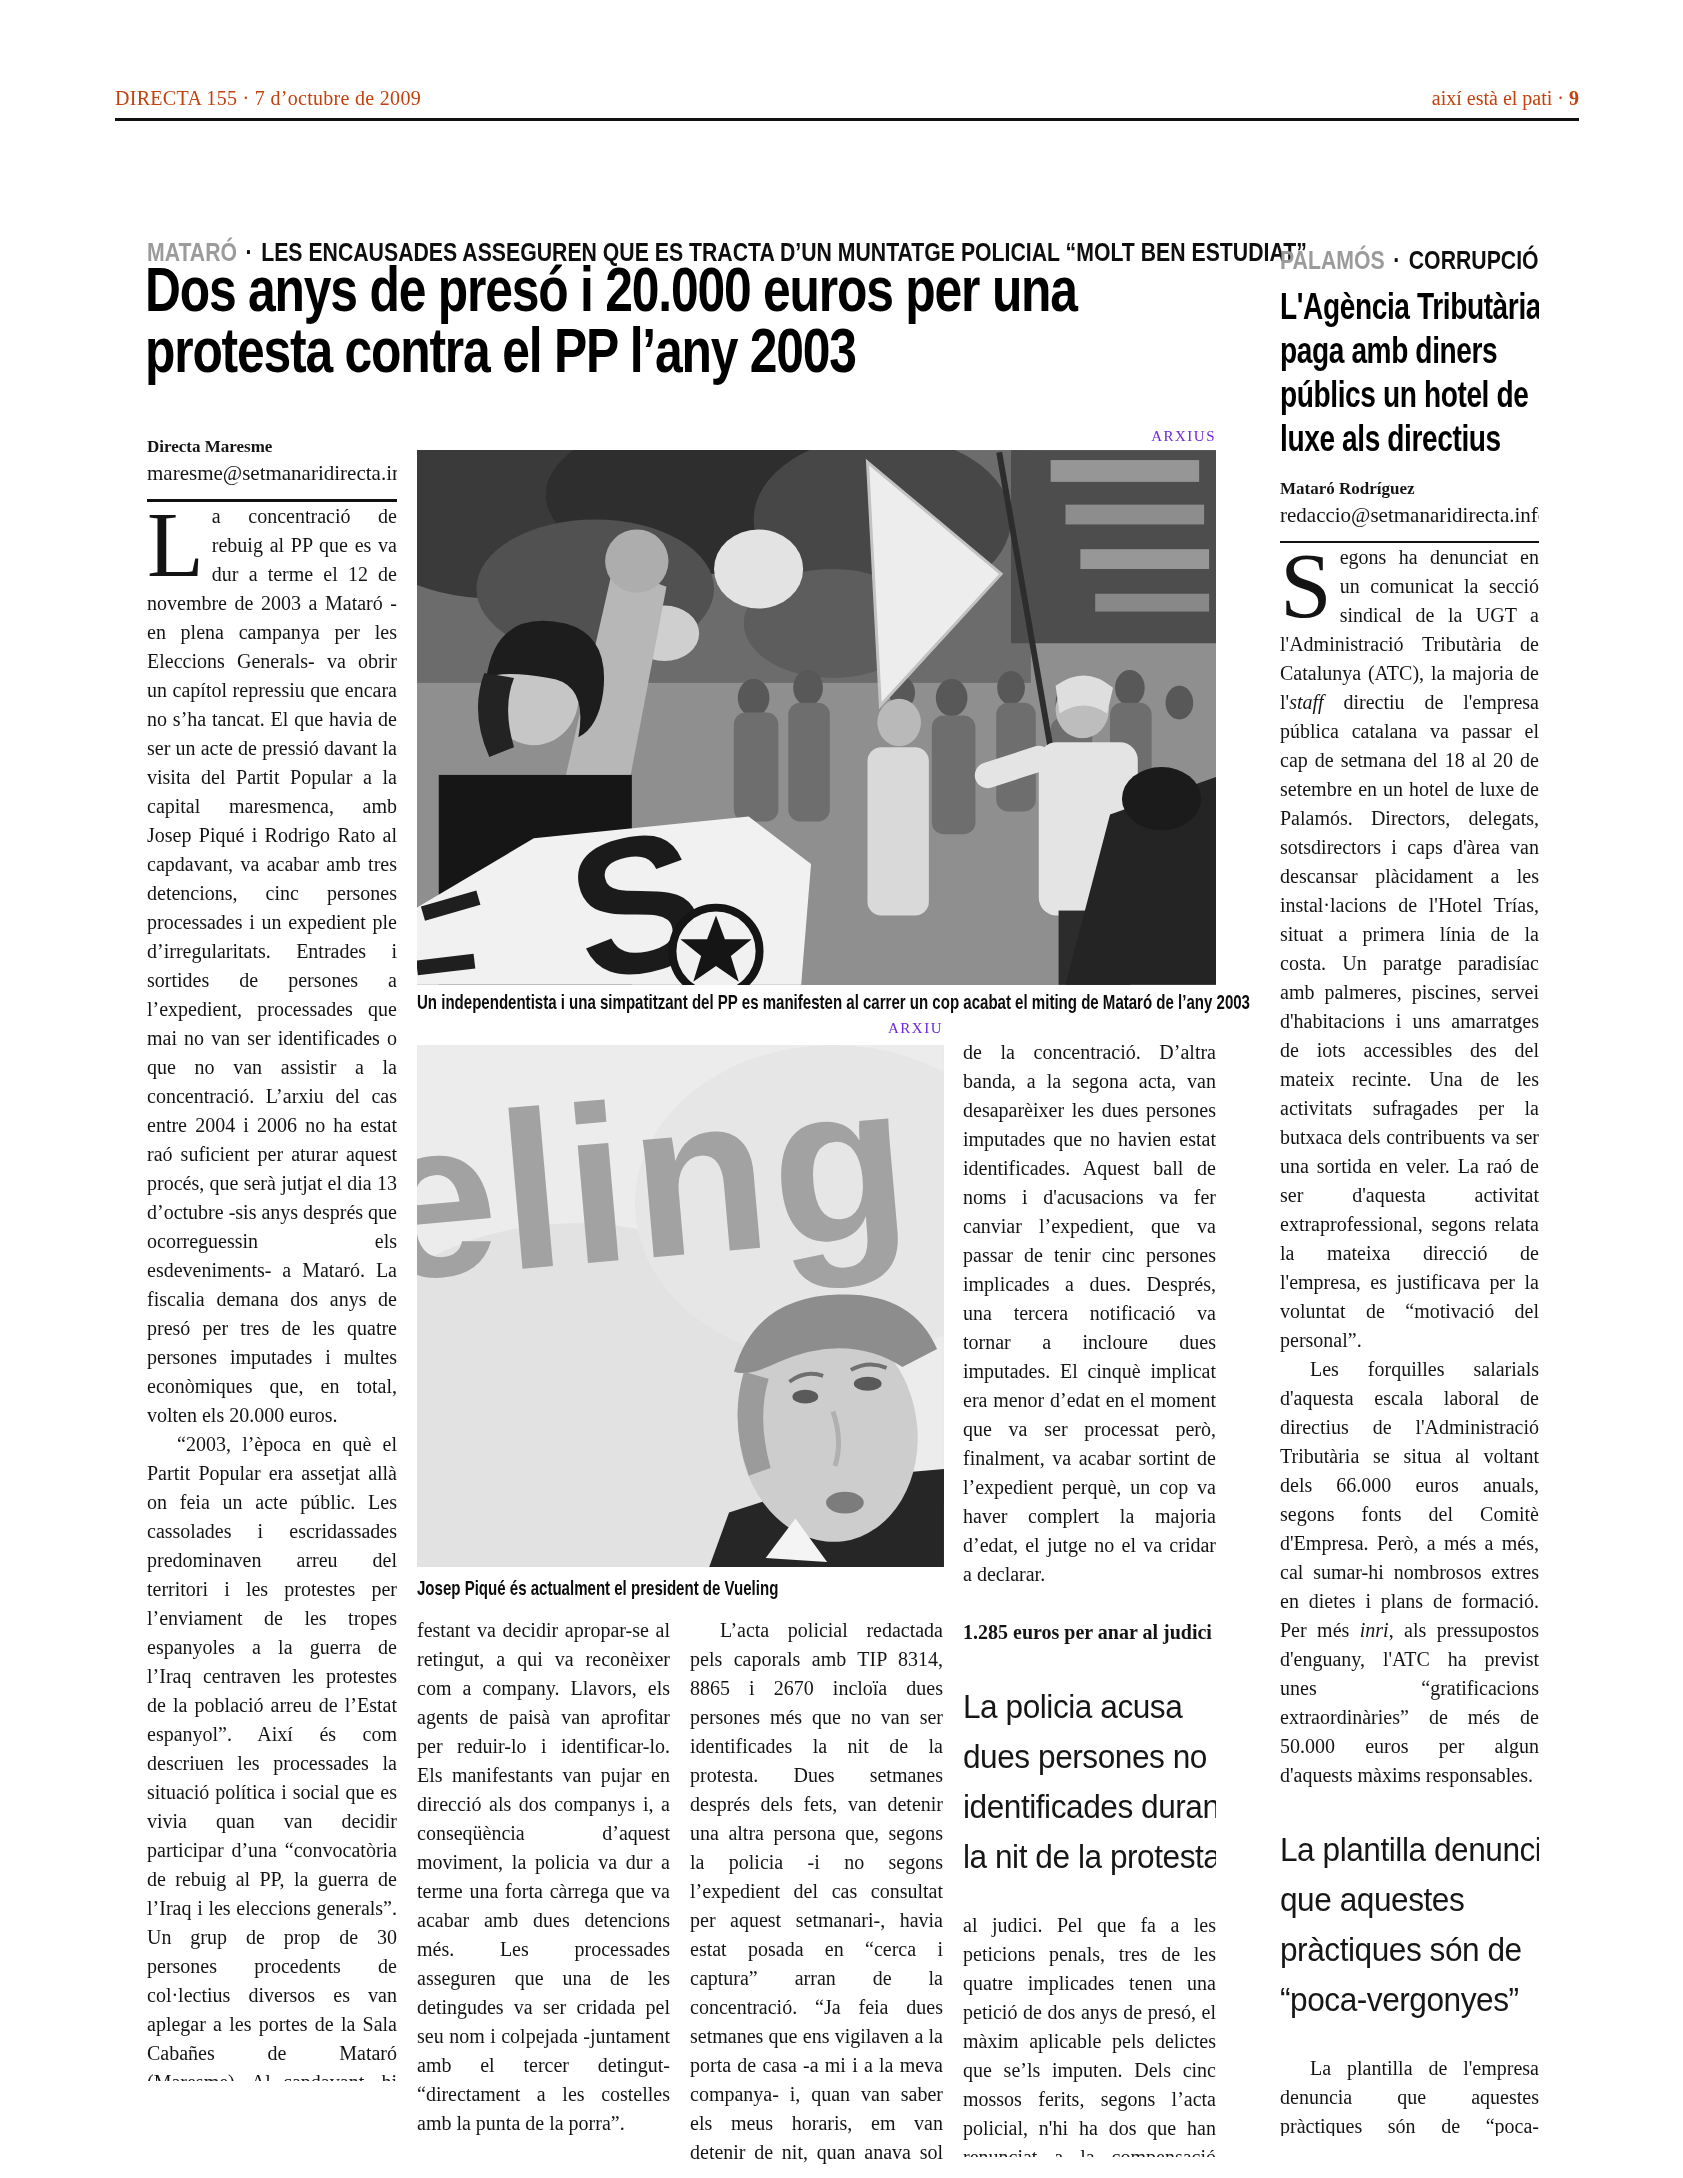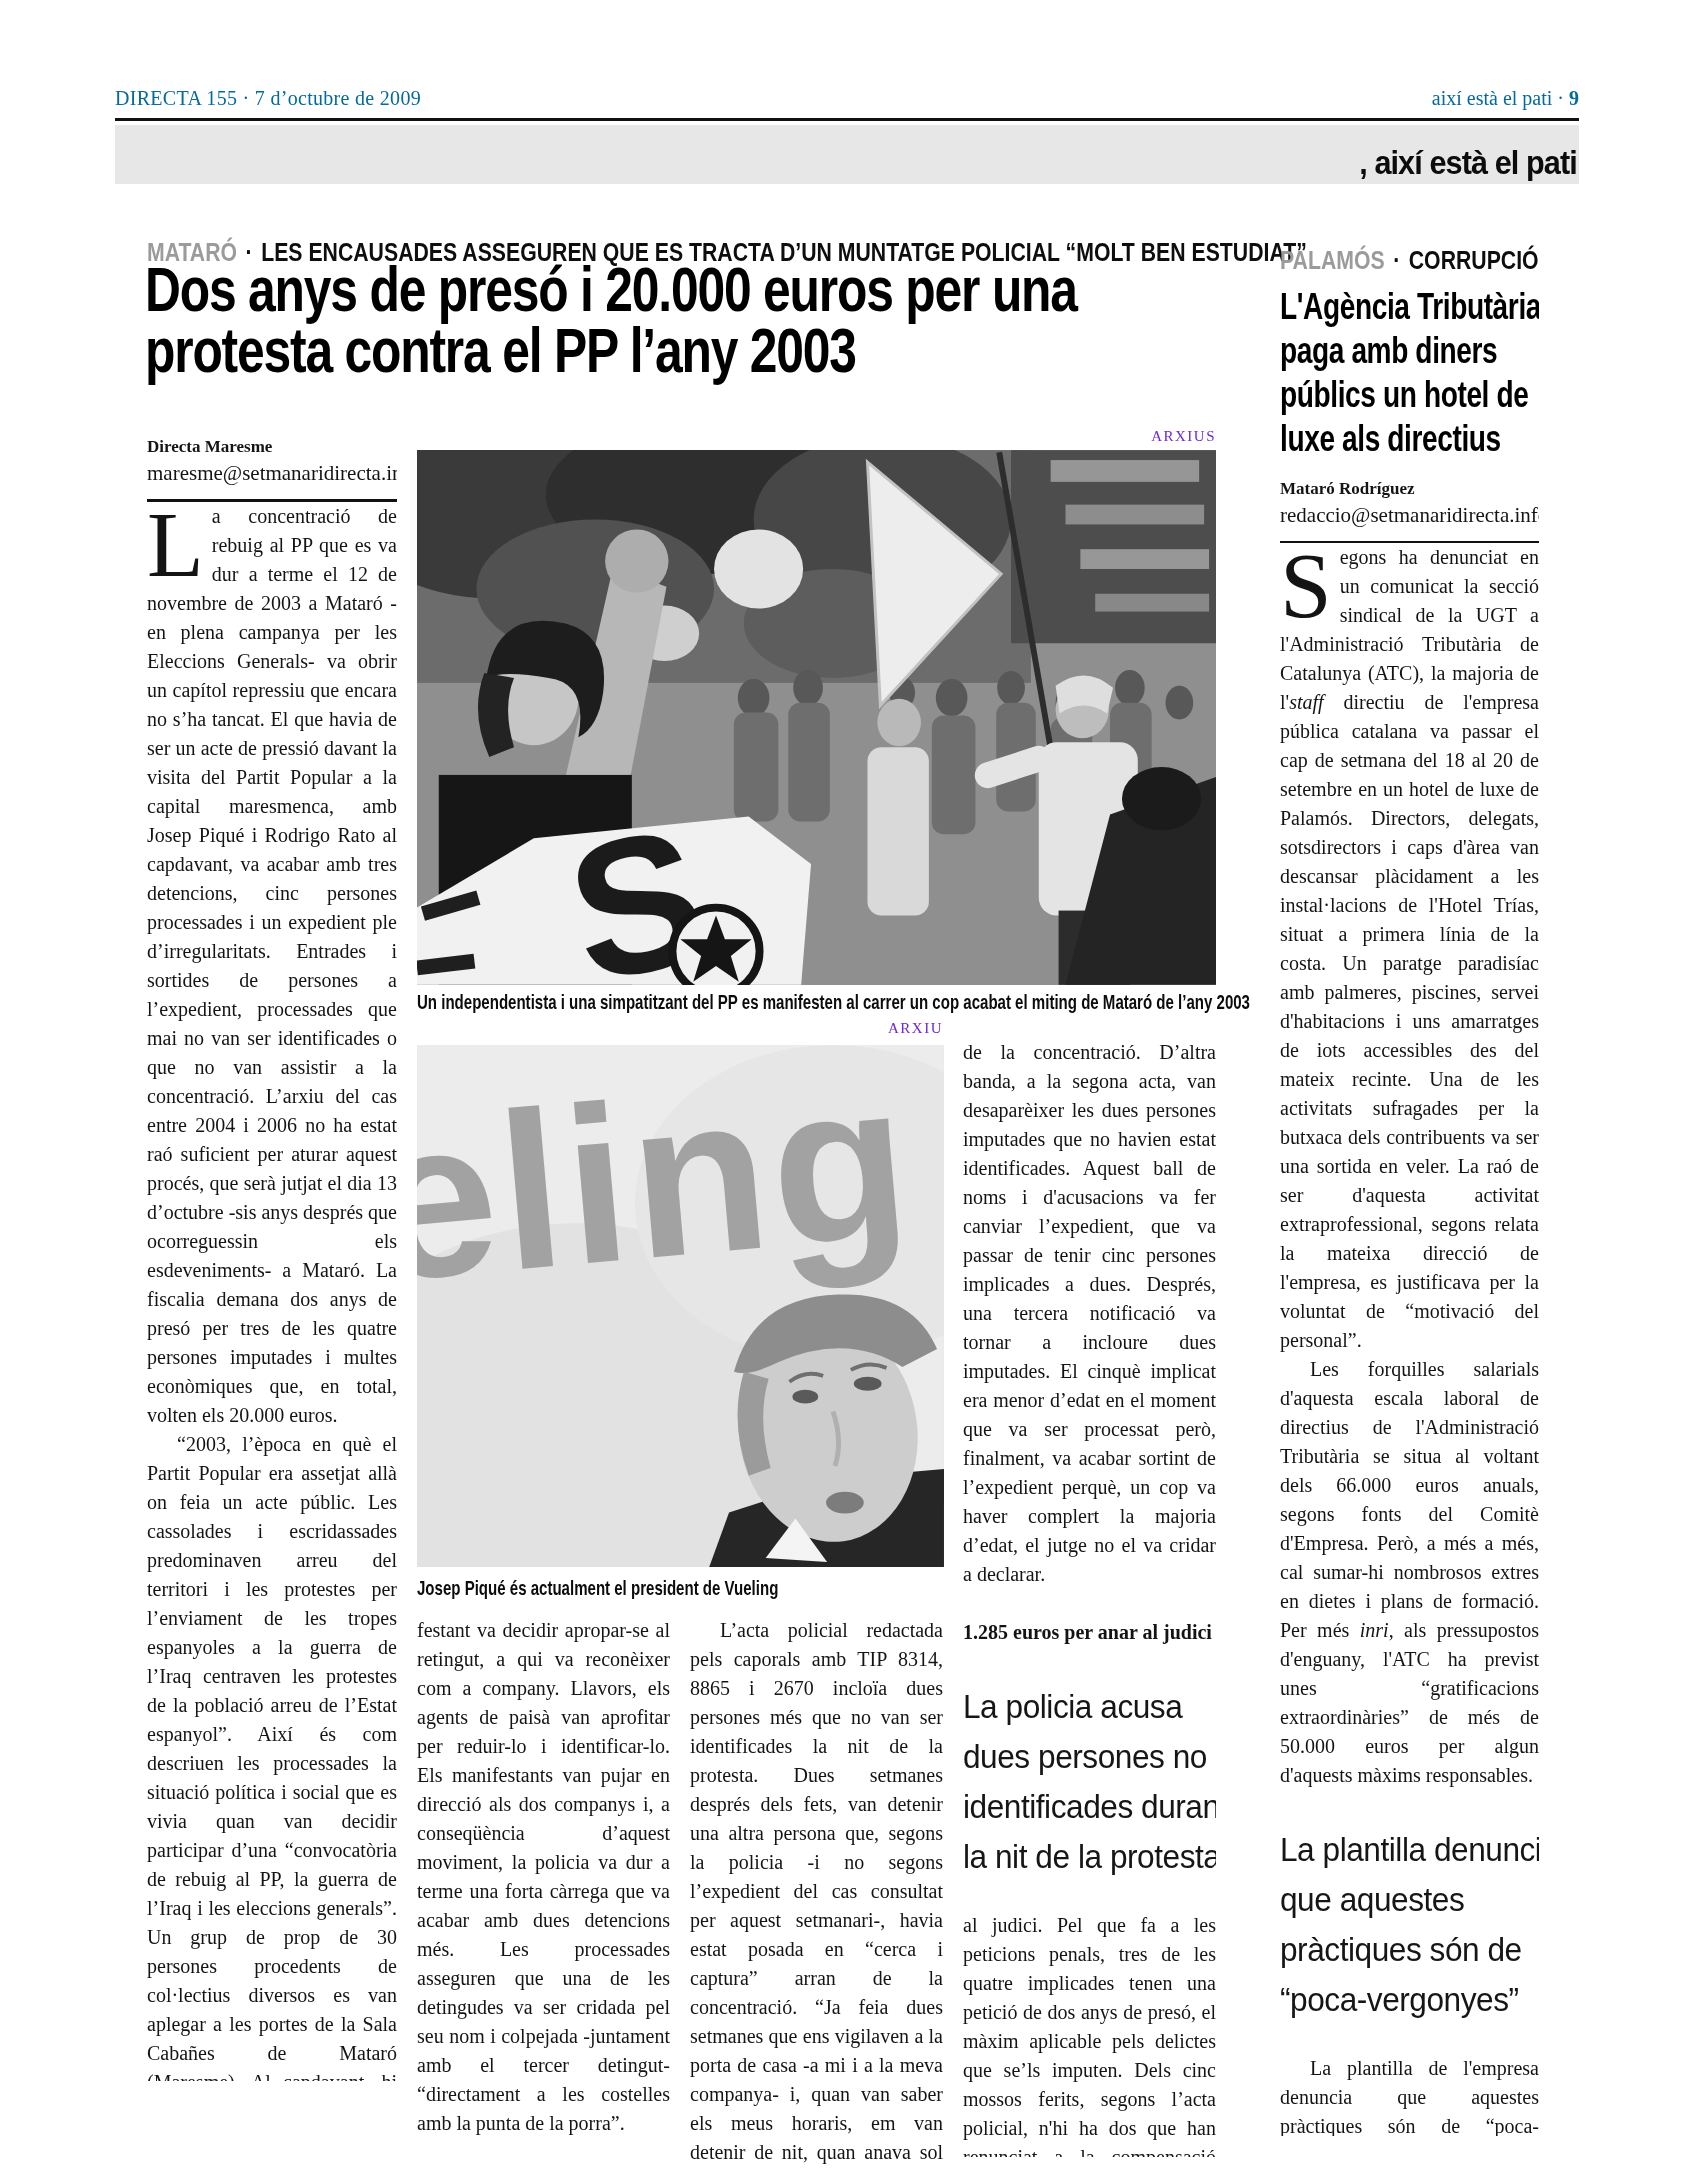--- a/index.html
+++ b/index.html
@@ -1,20 +1,20 @@
 <!DOCTYPE html>
 <html><head>
 <meta charset="utf-8">
 <style>
   html,body{margin:0;padding:0;background:#777;}
   .page{position:relative;width:1683px;height:2178px;background:#ffffff;overflow:hidden;
         font-family:"Liberation Serif",serif;color:#141414;}
   
   .masthead{position:absolute;left:115px;right:104px;top:87px;height:26px;
-            font-size:20px;color:#0369a1;}
+            font-size:20px;color:#c2410c;}
   .mh-left{position:absolute;left:0;top:0;letter-spacing:0.3px;}
   .mh-right{position:absolute;right:0;top:0;}
   .mh-right b{font-weight:bold;}
   .rule-top{position:absolute;left:115px;right:104px;top:118px;height:3px;background:#111;}
   .banner{position:absolute;left:115px;right:104px;top:125px;height:59px;background:#e7e7e7;}
   .banner-text{position:absolute;right:2px;bottom:2px;font-family:"Liberation Sans",sans-serif;
                font-weight:bold;font-size:34px;letter-spacing:-1px;transform:scaleX(.9);
                transform-origin:right center;white-space:nowrap;color:#0c0c0c;}
   
   .kicker{position:absolute;font-family:"Liberation Sans",sans-serif;font-weight:bold;
@@ -56,23 +56,20 @@
 </head>
 <body>
 
 <div class="page">
 
   <div class="masthead">
     <span class="mh-left">DIRECTA 155   ·   7 d’octubre de 2009</span>
     <span class="mh-right"><span>així està el pati ·</span> <b>9</b></span>
   </div>
   <div class="rule-top"></div>
-  <div class="banner">
-    <span class="banner-text">, així està el pati</span>
-  </div>
 
   <div class="kicker" style="left:147px;top:238px;">
     <span class="loc">MATARÓ</span><span class="sep">·</span><span>LES ENCAUSADES ASSEGUREN QUE ES TRACTA D’UN MUNTATGE POLICIAL “MOLT BEN ESTUDIAT”</span>
   </div>
   <h1 class="headline-main" style="margin:0;">Dos anys de presó i 20.000 euros per una protesta contra el PP l’any 2003</h1>
 
   <div class="credit" style="left:1018px;top:428px;width:198px;">ARXIUS</div>
   <div class="photo" style="left:417px;top:450px;width:799px;height:535px;">
     <svg width="799" height="535" viewBox="0 0 807 540">
       <rect width="807" height="540" fill="#8f8f8f"></rect>

